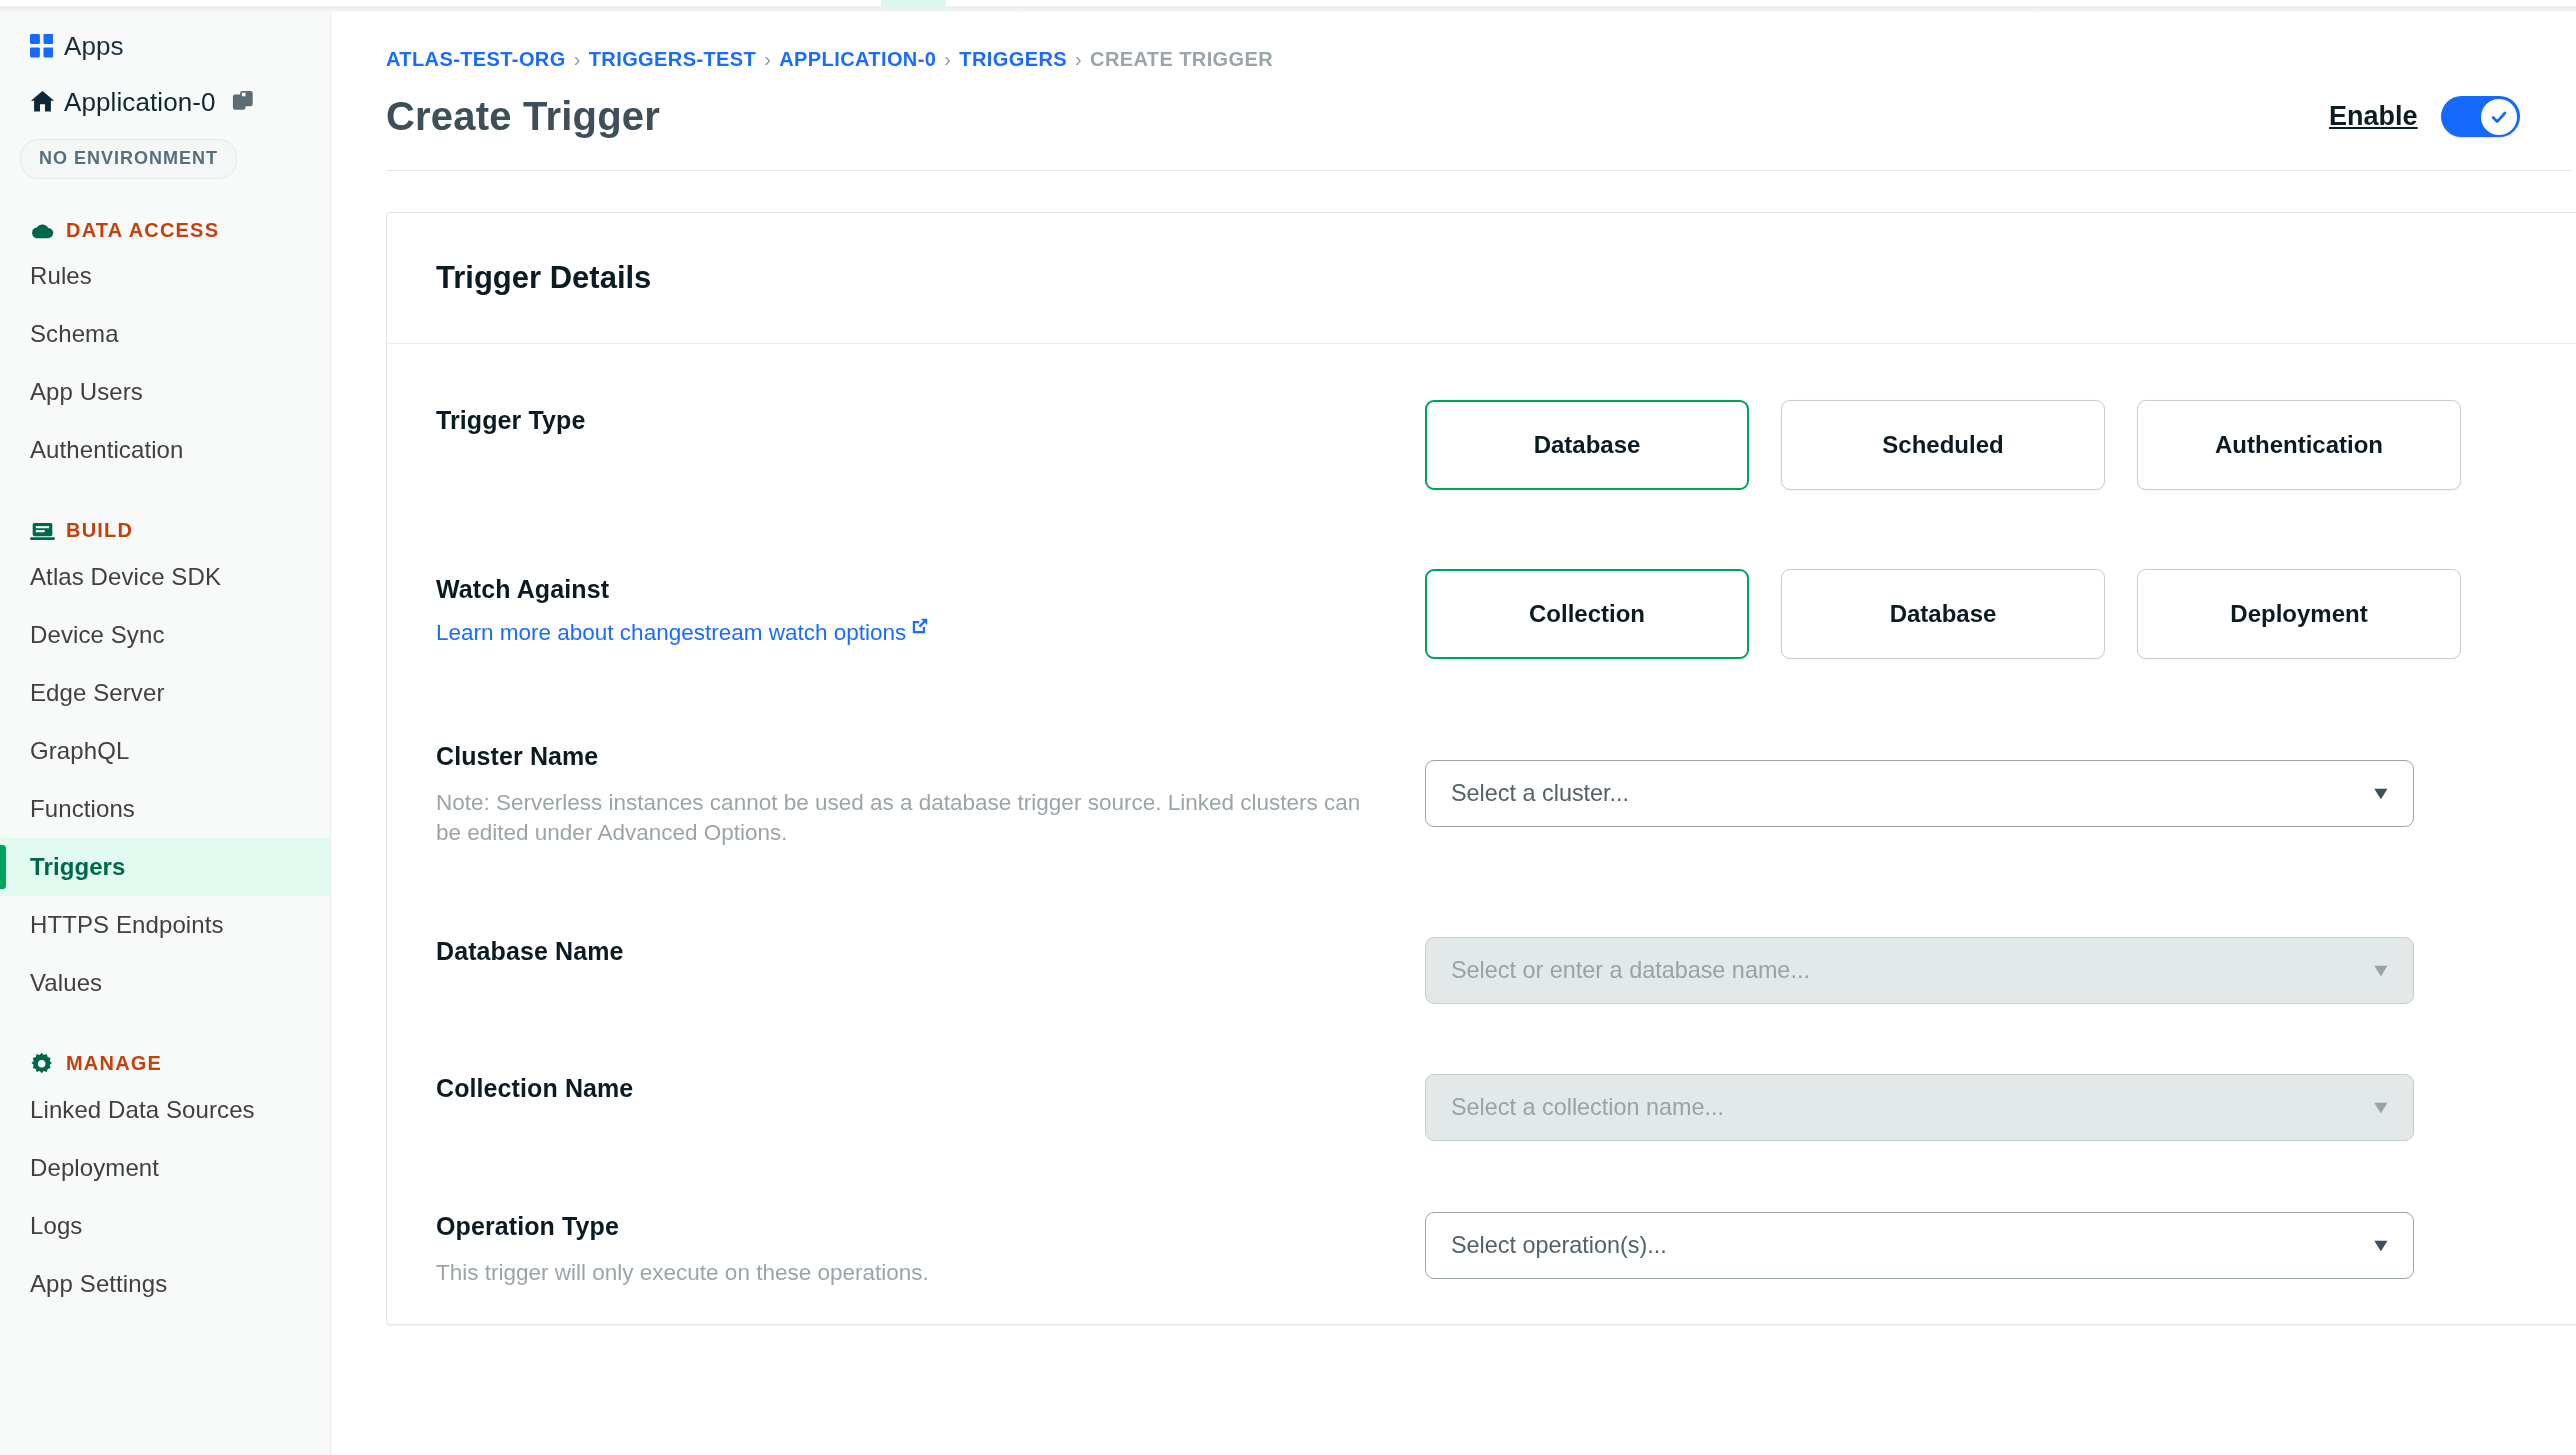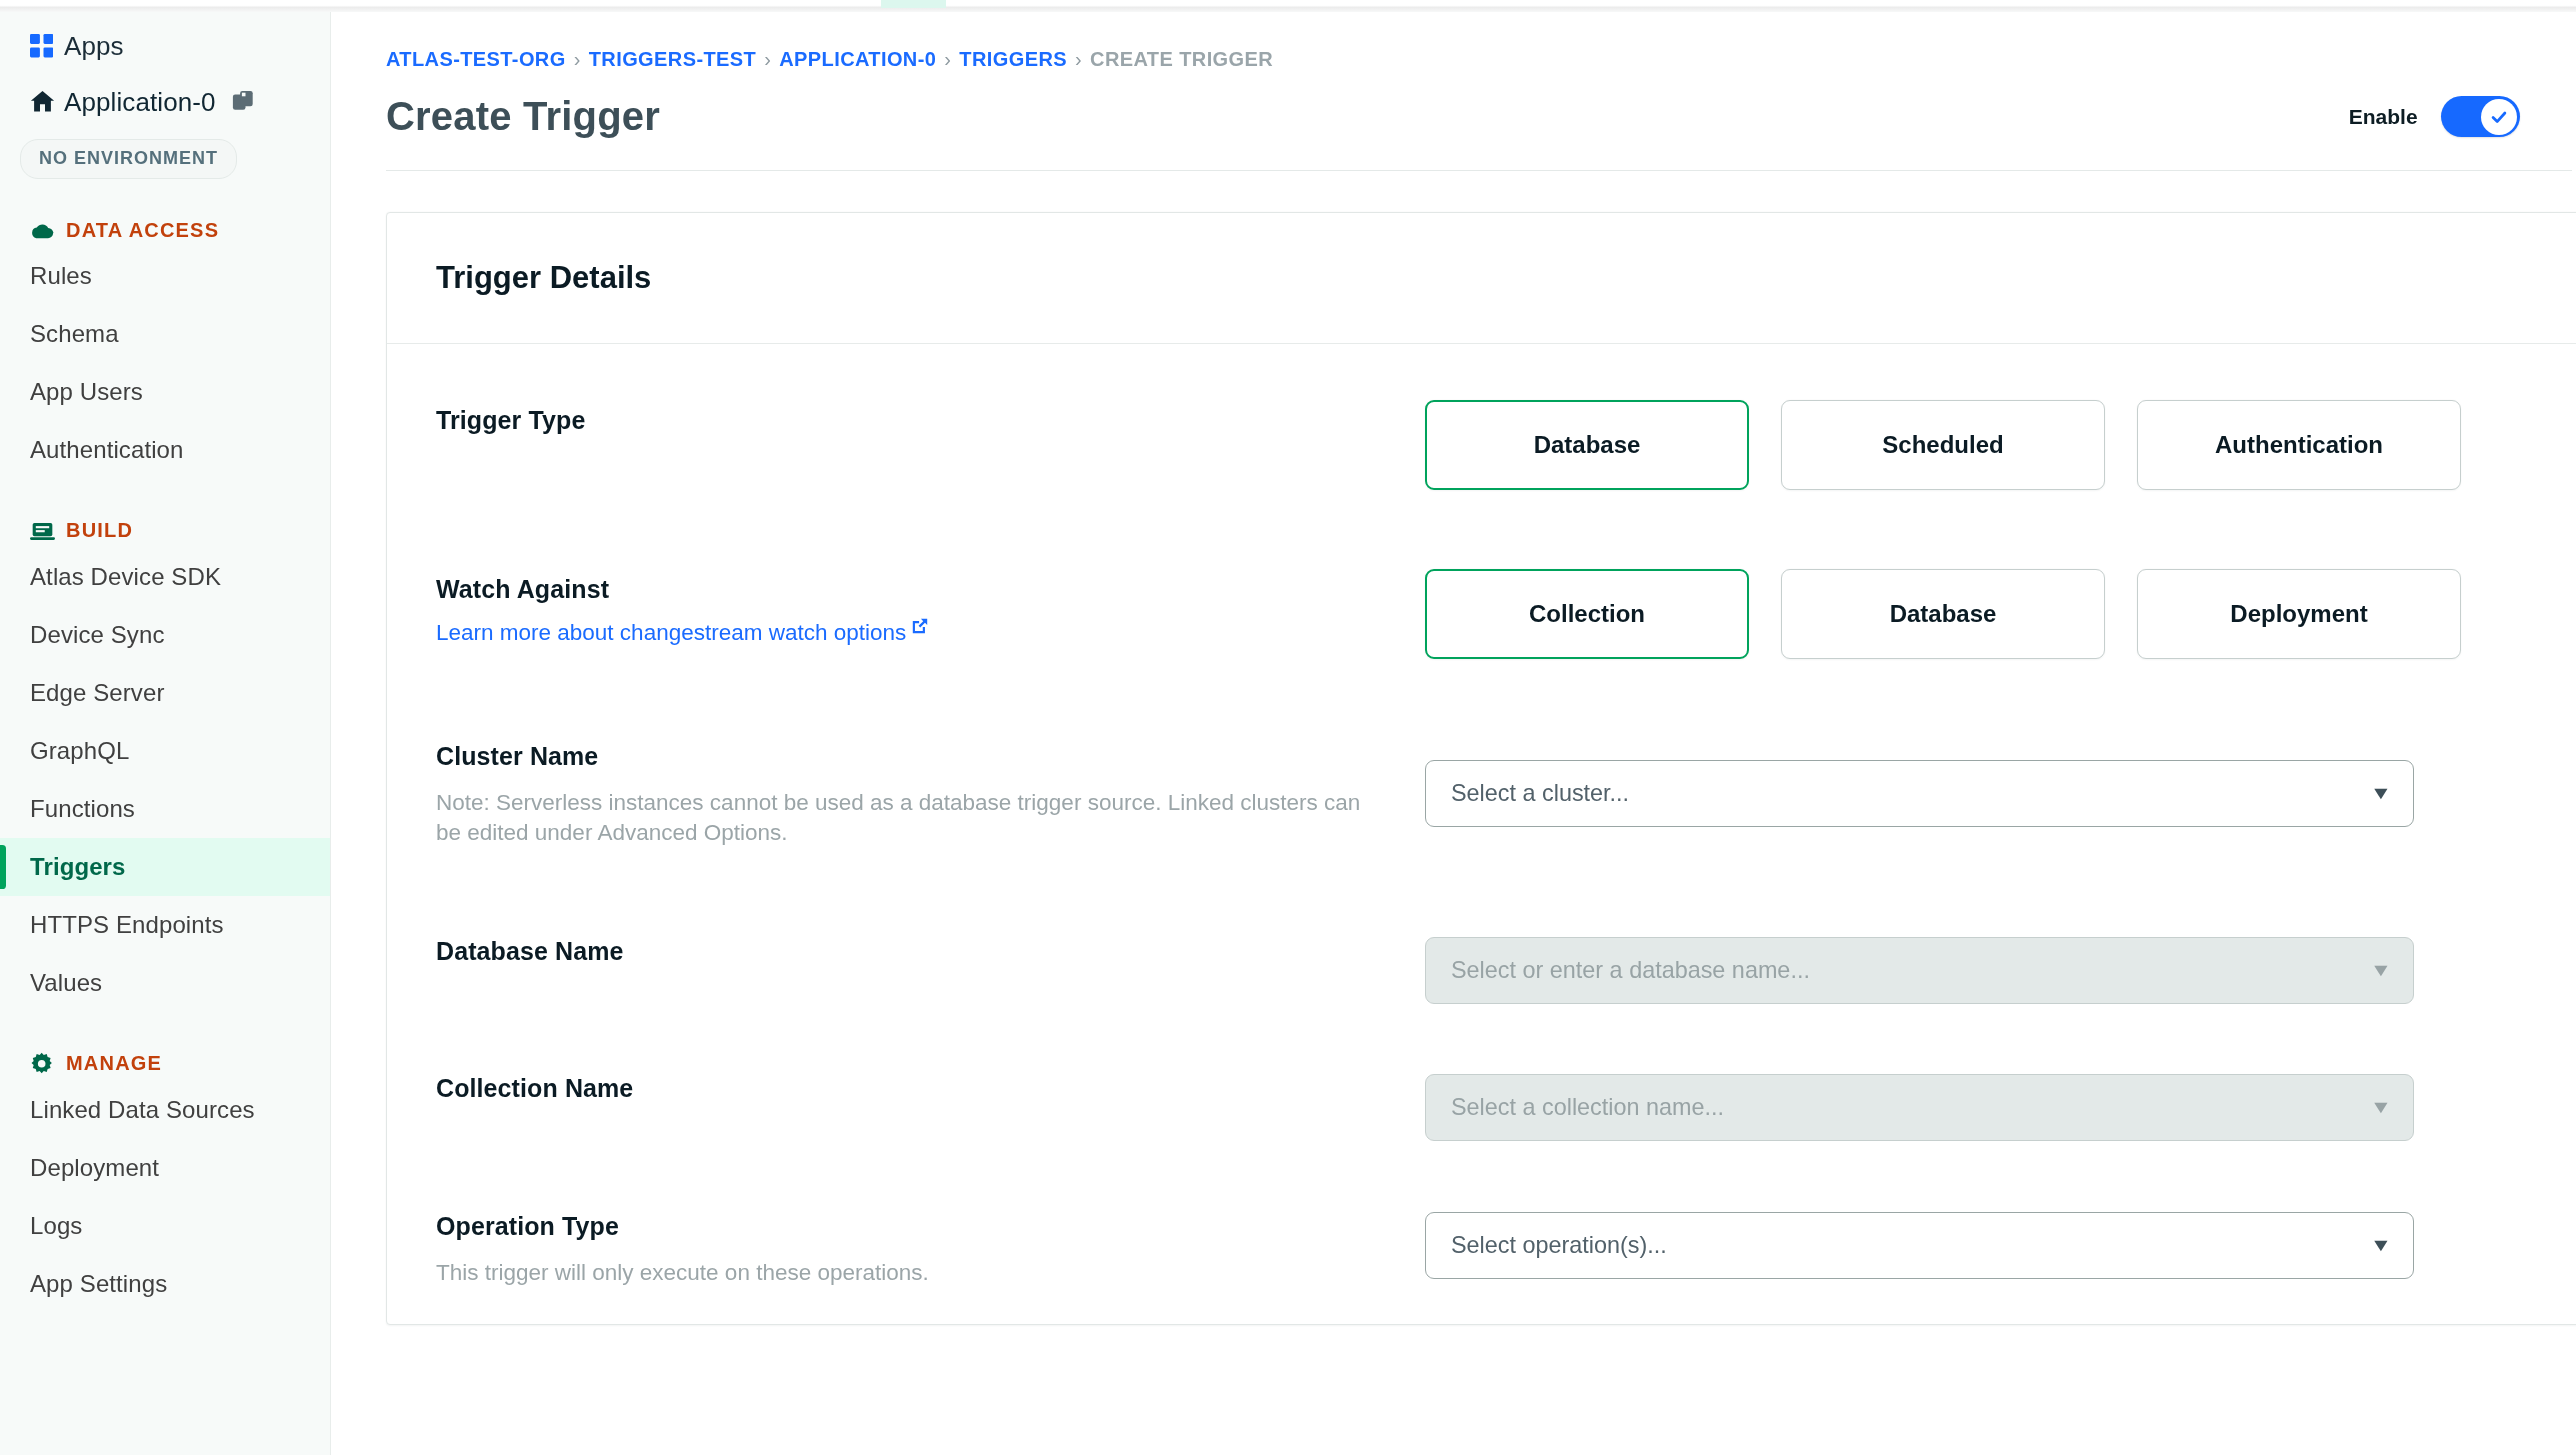--- a/index.html
+++ b/index.html
@@ -154,21 +154,21 @@
     align-items: center;
     justify-content: space-between;
     padding: 23.4px 56px 0 55px;
   }
   .page-title {
     font-size: 40px;
     color: #3d4f58;
     letter-spacing: 0.2px;
   }
   .enable-wrap { display: flex; align-items: center; gap: 23.4px; }
-  .enable-label { font-size: 21px; font-weight: bold; color: #0d1d24; }
+  .enable-label { font-size: 27px; font-weight: bold; color: #0d1d24; text-decoration: underline; }
   .toggle {
     width: 79px; height: 41px;
     border-radius: 20.7px;
     background: #1669ff;
     position: relative;
     cursor: pointer;
     box-shadow: 0 0.9px 1.8px rgba(0,0,0,.12);
   }
   .toggle .knob {
     position: absolute;

